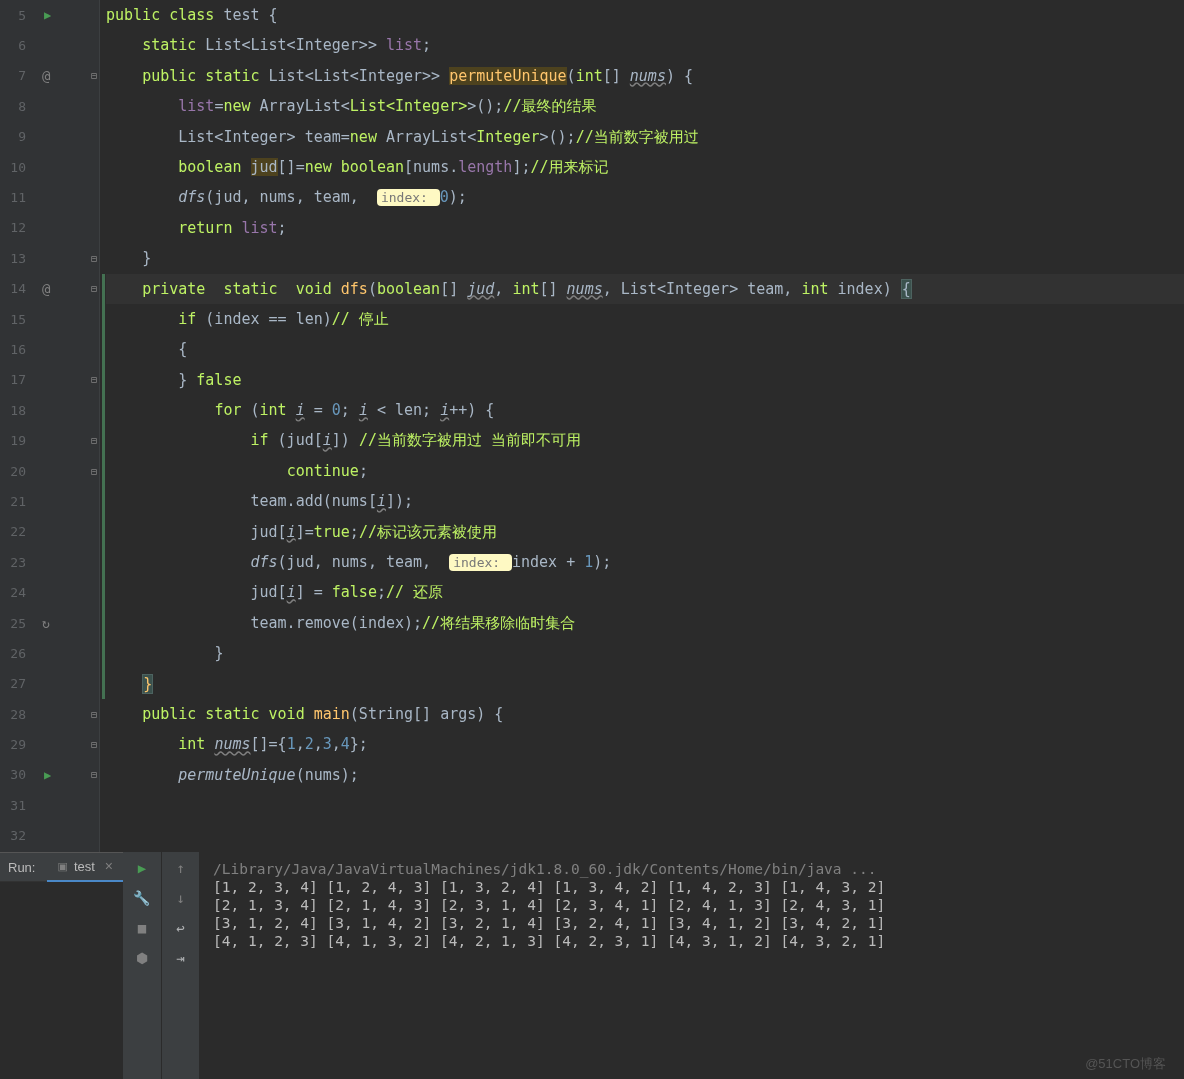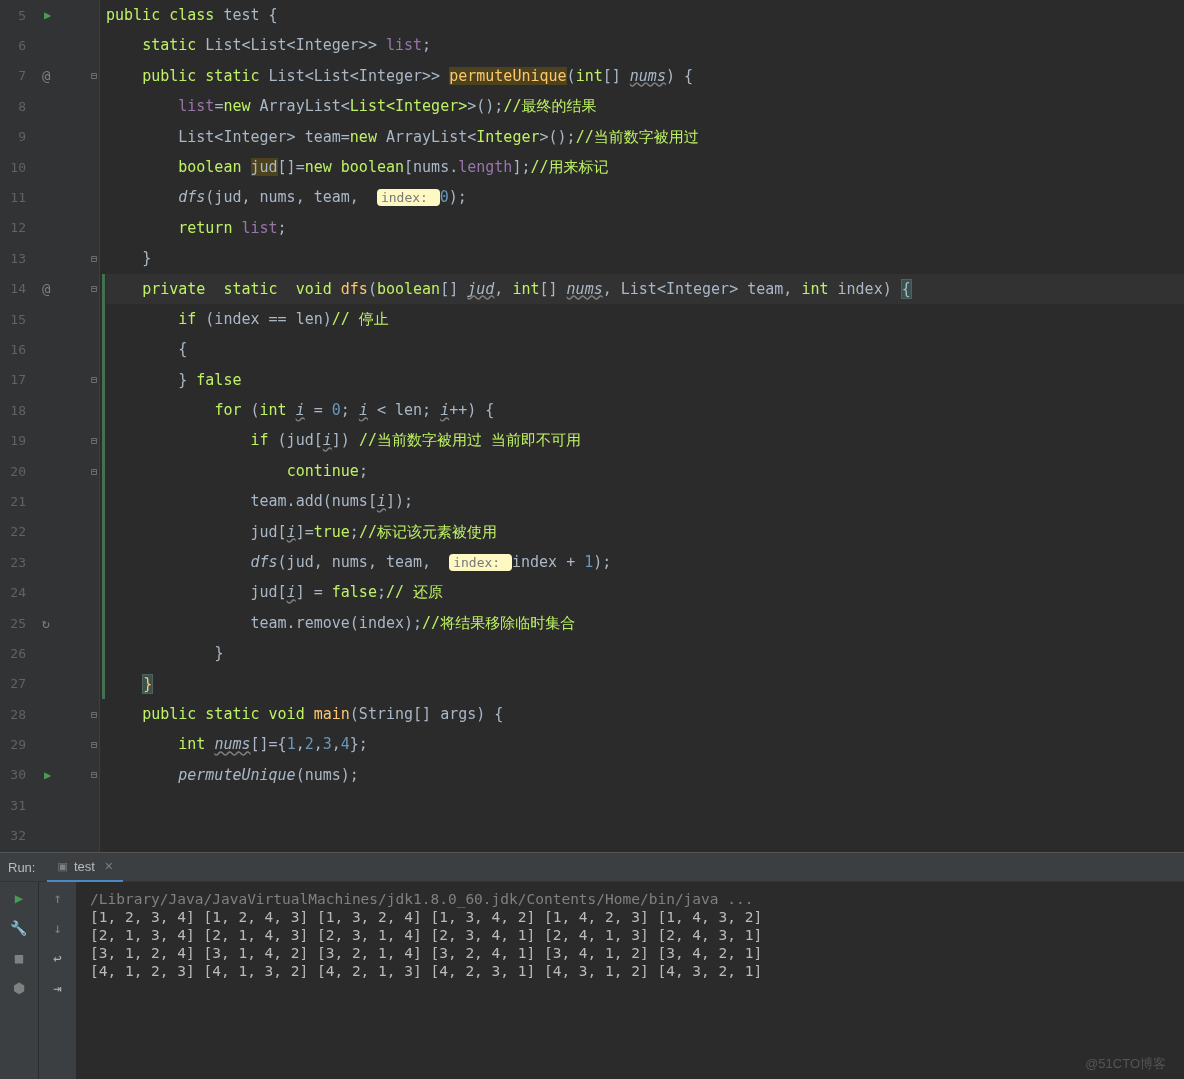--- a/index.html
+++ b/index.html
@@ -87,21 +87,20 @@
 .wavy { text-decoration: underline wavy #808080; text-decoration-skip-ink: none; font-style: italic; }
 .brace-hl { background: #3B514D; border: 1px solid #4D6360; }
 .caret-line { background: #323232; }
 .it { font-style: italic; }
 .typegen { color: #bef264; }
 
 .run-panel {
   height: 227px;
   background: #2B2B2B;
   display: flex;
-  flex-direction: column;
 }
 .run-header {
   height: 30px;
   background: #3C3F41;
   border-top: 1px solid #555;
   border-bottom: 1px solid #323232;
   display: flex;
   align-items: center;
   padding-left: 8px;
 }

